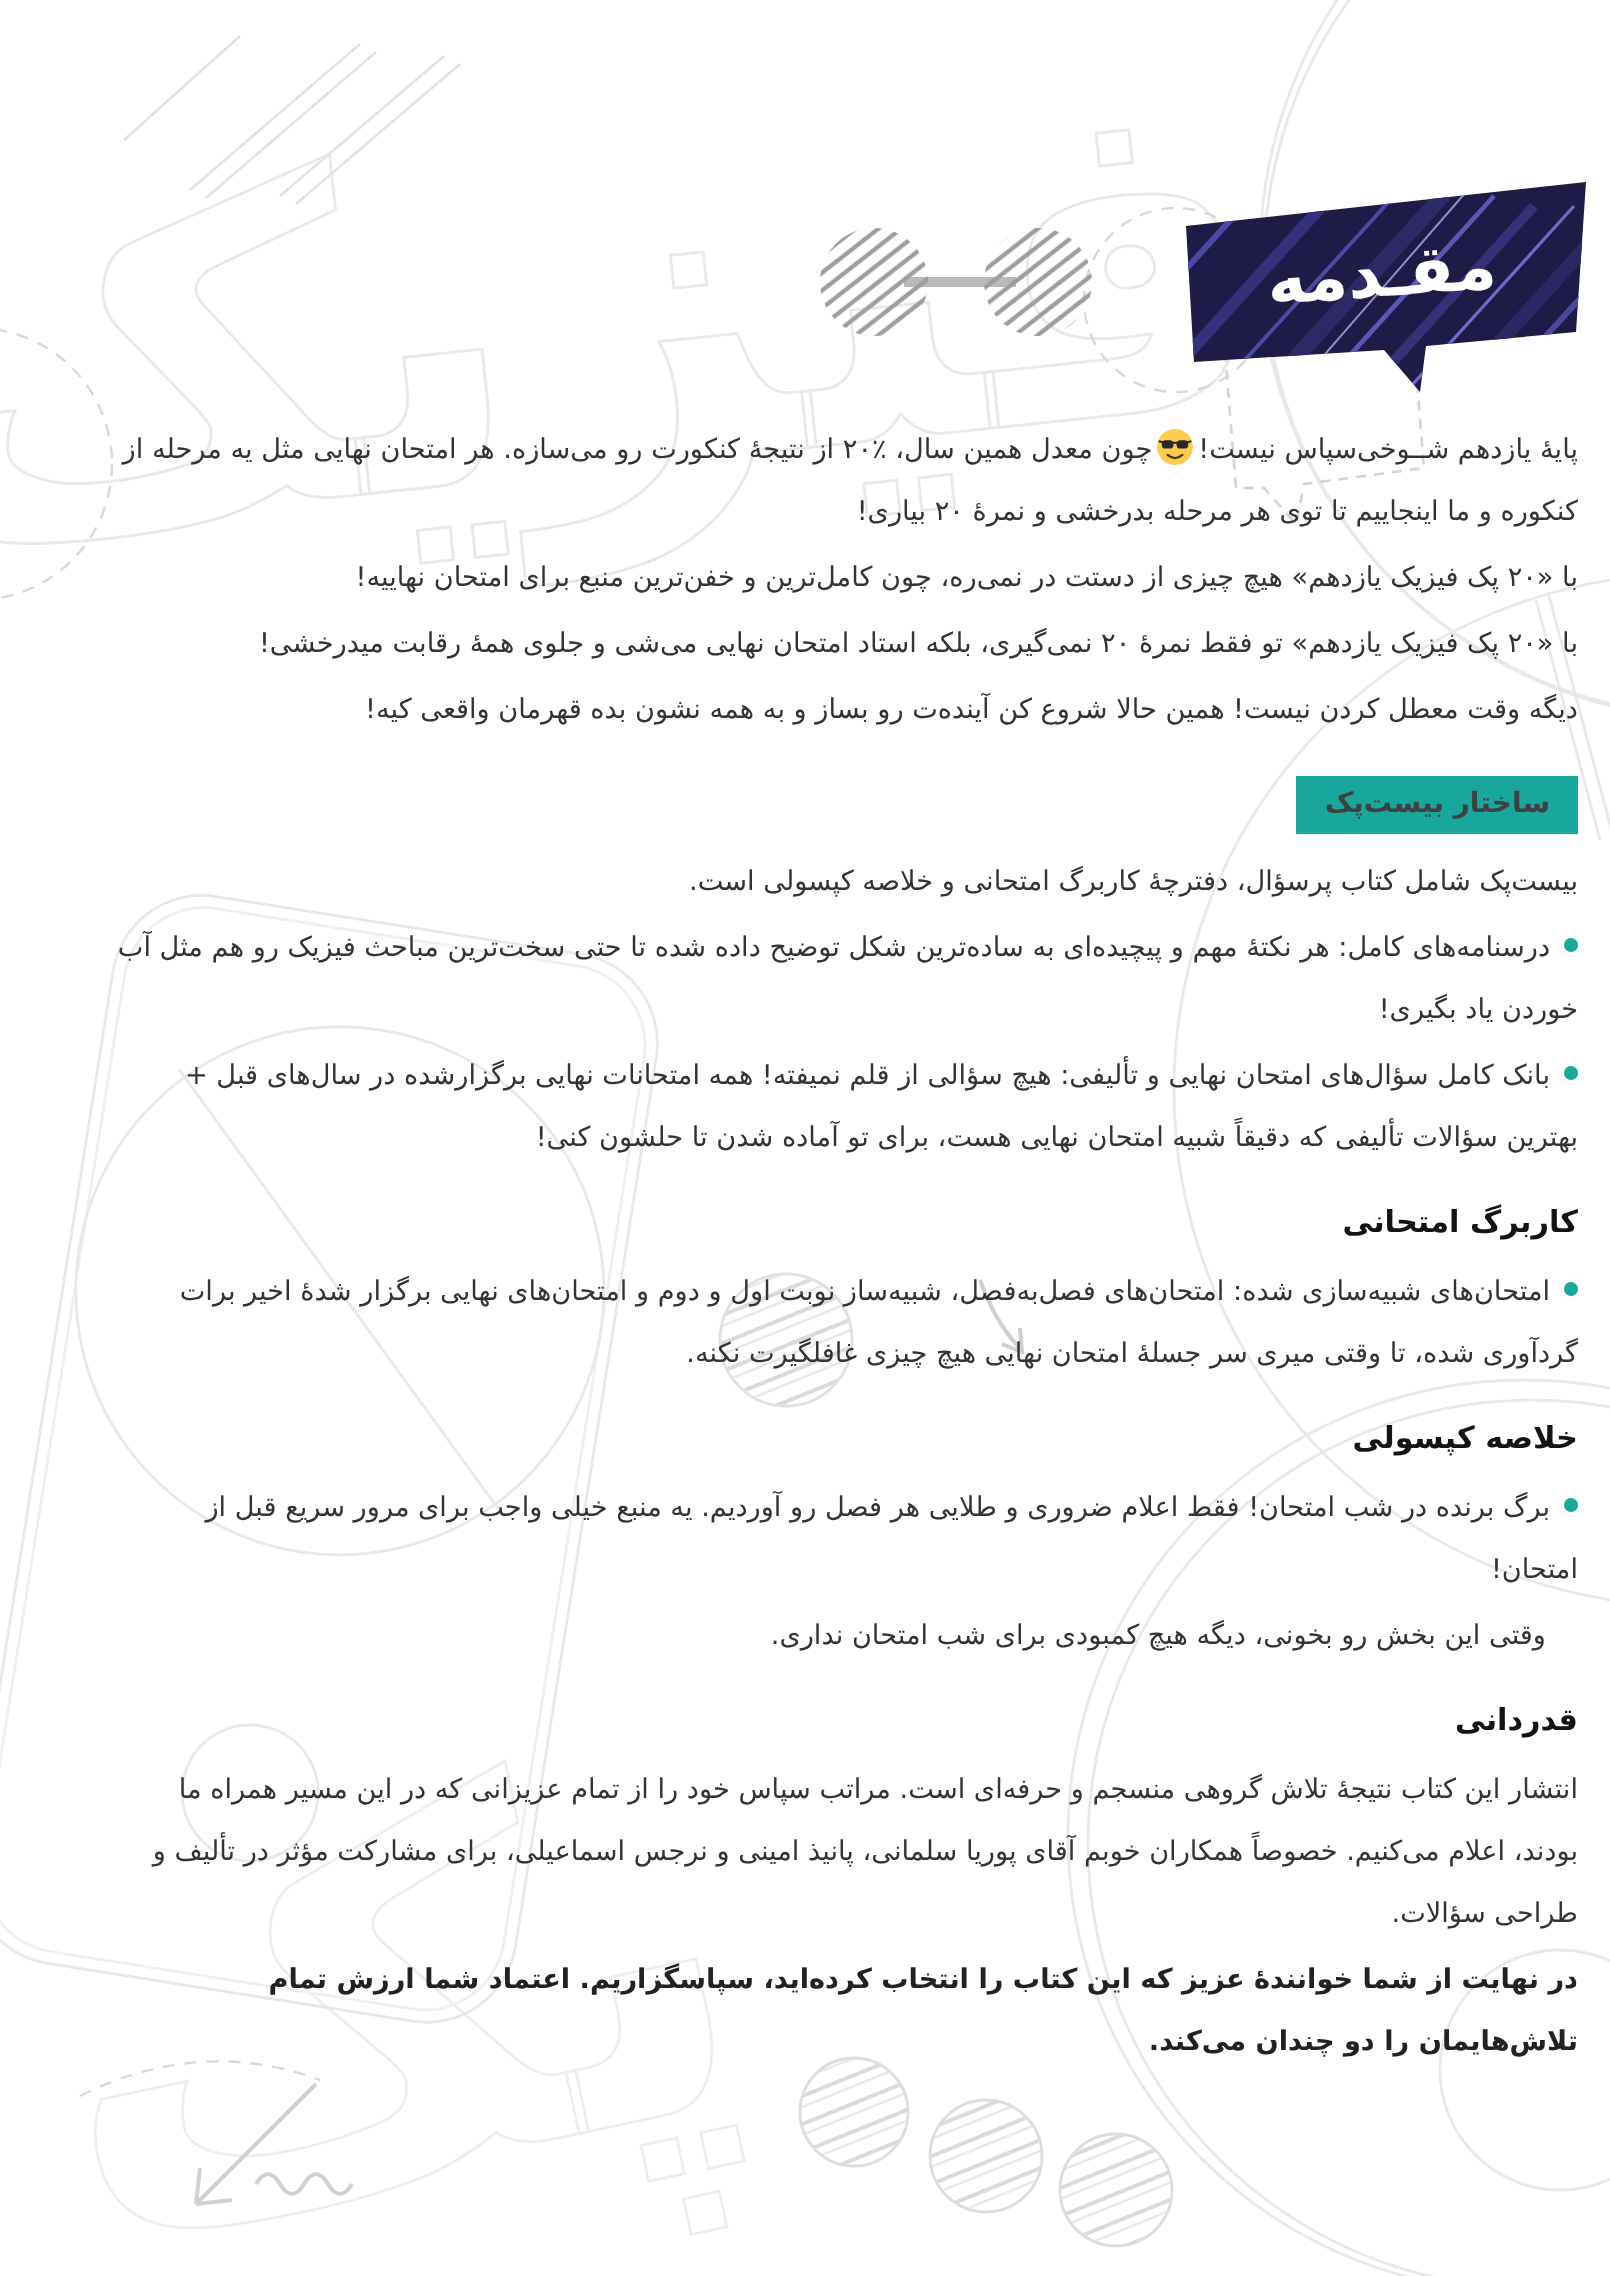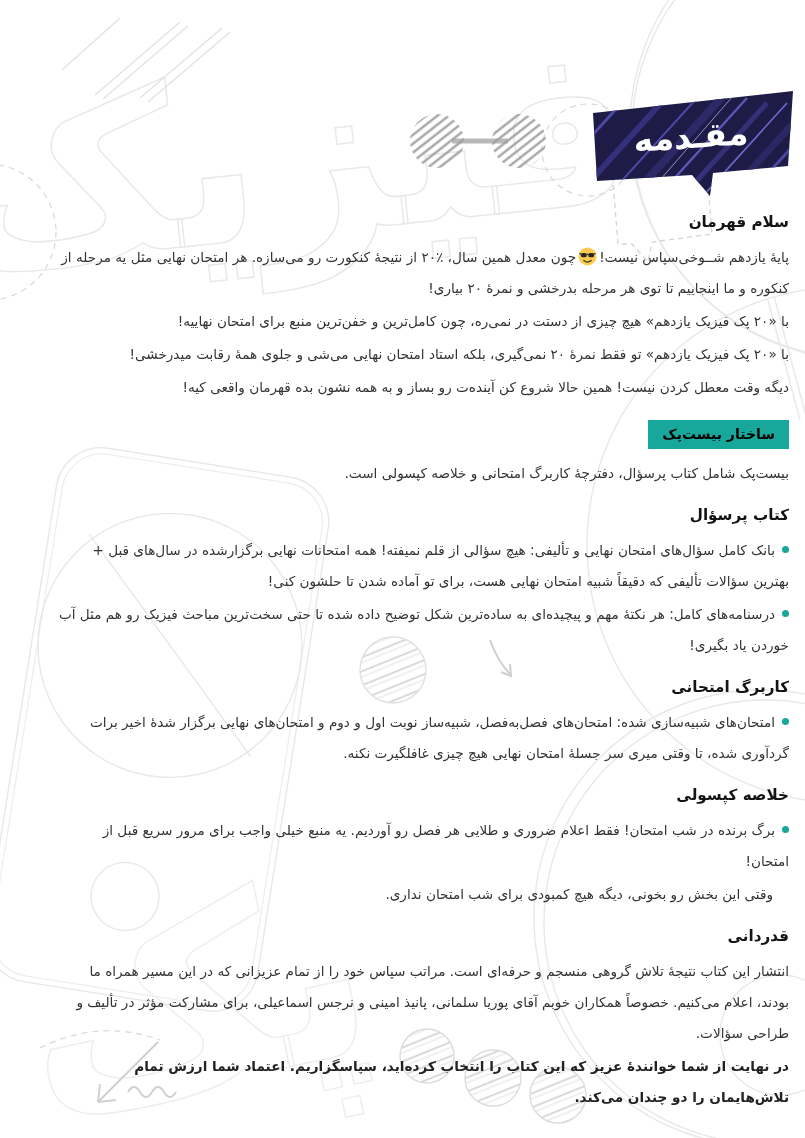--- a/index.html
+++ b/index.html
@@ -12,21 +12,21 @@
   
   .banner{position:absolute;top:88px;left:585px;width:218px;height:120px;z-index:3;}
 
   
   .content{position:absolute;top:210px;right:16px;left:58px;z-index:2;color:#333;
            font-size:13.6px;line-height:31px;text-align:right;}
   .content p{margin:0 0 2px 0;}
   .h-sec{font-size:15.2px;font-weight:bold;color:#141414;margin:14px 0 8px 0;line-height:24px;}
   .h-first{margin-top:0;}
   .badge-wrap{margin:16px 0 8px 0;}
-  .badge{display:inline-block;color:#000000;font-weight:bold;font-size:14px;line-height:1;
+  .badge{display:inline-block;color:#404040;font-weight:bold;font-size:14px;line-height:1;
          padding:7px 14px 8px 14px;margin-left:44px;}
   .bullet{position:relative;}
   .bullet::before{content:"";display:inline-block;width:7px;height:7px;border-radius:50%;
                   margin-left:7px;vertical-align:2px;background:var(--teal,#18A89B);}
   .note{padding-right:16px;}
   .bold-line{font-weight:bold;color:#222;}
   .emoji{width:19px;height:19px;vertical-align:-4px;margin:0 2px;}
 </style>
 </head>
 <body>
@@ -135,43 +135,41 @@
         <line x1="175" y1="128" x2="262" y2="32" stroke="#343077" stroke-width="5"></line>
         <line x1="-6" y1="62" x2="52" y2="-2" stroke="#4c48a5" stroke-width="3"></line>
         <line x1="190" y1="122" x2="272" y2="30" stroke="#5a57b5" stroke-width="2"></line>
       </g>
       <text x="106" y="60" text-anchor="middle" font-size="33" font-weight="bold" fill="#ffffff" transform="rotate(-4 106 52)">مقـدمه</text>
     </svg>
   </div>
 
   <div class="content">
 
-    <div class="h-sec h-first">سلام قهرمان</div>
 
     <p><span>پایهٔ یازدهم شــوخی‌سپاس نیست!</span><svg class="emoji" viewBox="0 0 36 36">
           <circle cx="18" cy="18" r="17" fill="#FFCB4C"></circle>
           <rect x="5.5" y="11.5" width="11" height="8" rx="3.5" fill="#26282B"></rect>
           <rect x="19.5" y="11.5" width="11" height="8" rx="3.5" fill="#26282B"></rect>
           <path d="M16 14 h4 M2.5 12.5 L6.5 13.5 M33.5 12.5 L29.5 13.5" stroke="#26282B" stroke-width="2" fill="none"></path>
           <path d="M11 25.5 Q18 31.5 25 25.5" stroke="#403A2D" stroke-width="2.2" fill="none" stroke-linecap="round"></path>
         </svg><span>چون معدل همین سال، ٪۲۰ از نتیجهٔ کنکورت رو می‌سازه. هر امتحان نهایی مثل یه مرحله از کنکوره و ما اینجاییم تا توی هر مرحله بدرخشی و نمرهٔ ۲۰ بیاری!</span></p>
 
     <p>با «۲۰ پک فیزیک یازدهم» هیچ چیزی از دستت در نمی‌ره، چون کامل‌ترین و خفن‌ترین منبع برای امتحان نهاییه!</p>
     <p>با «۲۰ پک فیزیک یازدهم» تو فقط نمرهٔ ۲۰ نمی‌گیری، بلکه استاد امتحان نهایی می‌شی و جلوی همهٔ رقابت میدرخشی!</p>
     <p>دیگه وقت معطل کردن نیست! همین حالا شروع کن آینده‌ت رو بساز و به همه نشون بده قهرمان واقعی کیه!</p>
 
     <div class="badge-wrap">
       <span class="badge" style="background:#18A89B;">ساختار بیست‌پک</span>
     </div>
 
     <p>بیست‌پک شامل کتاب پرسؤال، دفترچهٔ کاربرگ امتحانی و خلاصه کپسولی است.</p>
 
-    <div class="h-sec">کتاب پرسؤال</div>
+    <p class="bullet">درسنامه‌های کامل: هر نکتهٔ مهم و پیچیده‌ای به ساده‌ترین شکل توضیح داده شده تا حتی سخت‌ترین مباحث فیزیک رو هم مثل آب خوردن یاد بگیری!</p>
     <p class="bullet">بانک کامل سؤال‌های امتحان نهایی و تألیفی: هیچ سؤالی از قلم نمیفته! همه امتحانات نهایی برگزارشده در سال‌های قبل + بهترین سؤالات تألیفی که دقیقاً شبیه امتحان نهایی هست، برای تو آماده شدن تا حلشون کنی!</p>
-    <p class="bullet">درسنامه‌های کامل: هر نکتهٔ مهم و پیچیده‌ای به ساده‌ترین شکل توضیح داده شده تا حتی سخت‌ترین مباحث فیزیک رو هم مثل آب خوردن یاد بگیری!</p>
 
     <div class="h-sec">کاربرگ امتحانی</div>
     <p class="bullet">امتحان‌های شبیه‌سازی شده: امتحان‌های فصل‌به‌فصل، شبیه‌ساز نوبت اول و دوم و امتحان‌های نهایی برگزار شدهٔ اخیر برات گردآوری شده، تا وقتی میری سر جسلهٔ امتحان نهایی هیچ چیزی غافلگیرت نکنه.</p>
 
     <div class="h-sec">خلاصه کپسولی</div>
     <p class="bullet">برگ برنده در شب امتحان! فقط اعلام ضروری و طلایی هر فصل رو آوردیم. یه منبع خیلی واجب برای مرور سریع قبل از امتحان!</p>
     <p class="note">وقتی این بخش رو بخونی، دیگه هیچ کمبودی برای شب امتحان نداری.</p>
 
     <div class="h-sec">قدردانی</div>
     <p>انتشار این کتاب نتیجهٔ تلاش گروهی منسجم و حرفه‌ای است. مراتب سپاس خود را از تمام عزیزانی که در این مسیر همراه ما بودند، اعلام می‌کنیم. خصوصاً همکاران خوبم آقای پوریا سلمانی، پانیذ امینی و نرجس اسماعیلی، برای مشارکت مؤثر در تألیف و طراحی سؤالات.</p>

